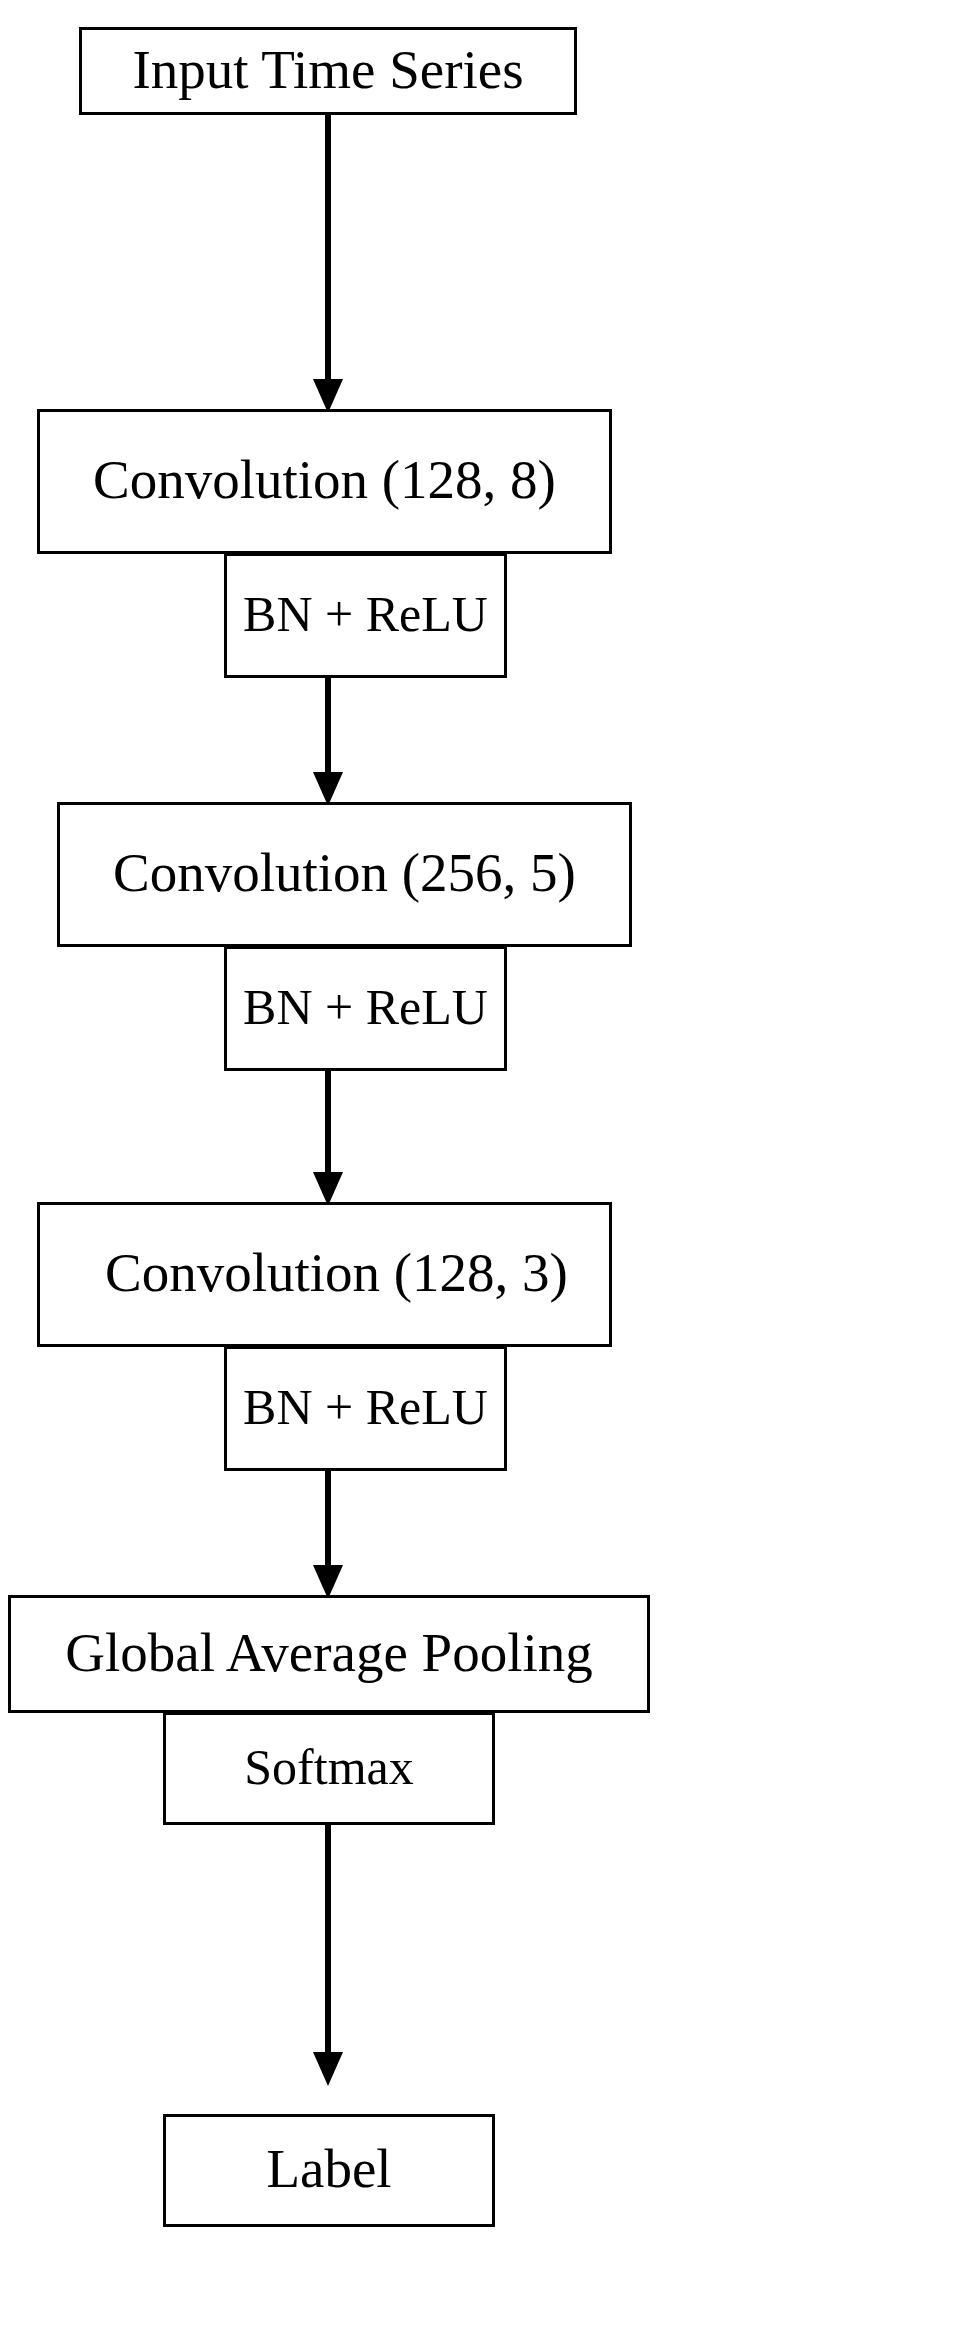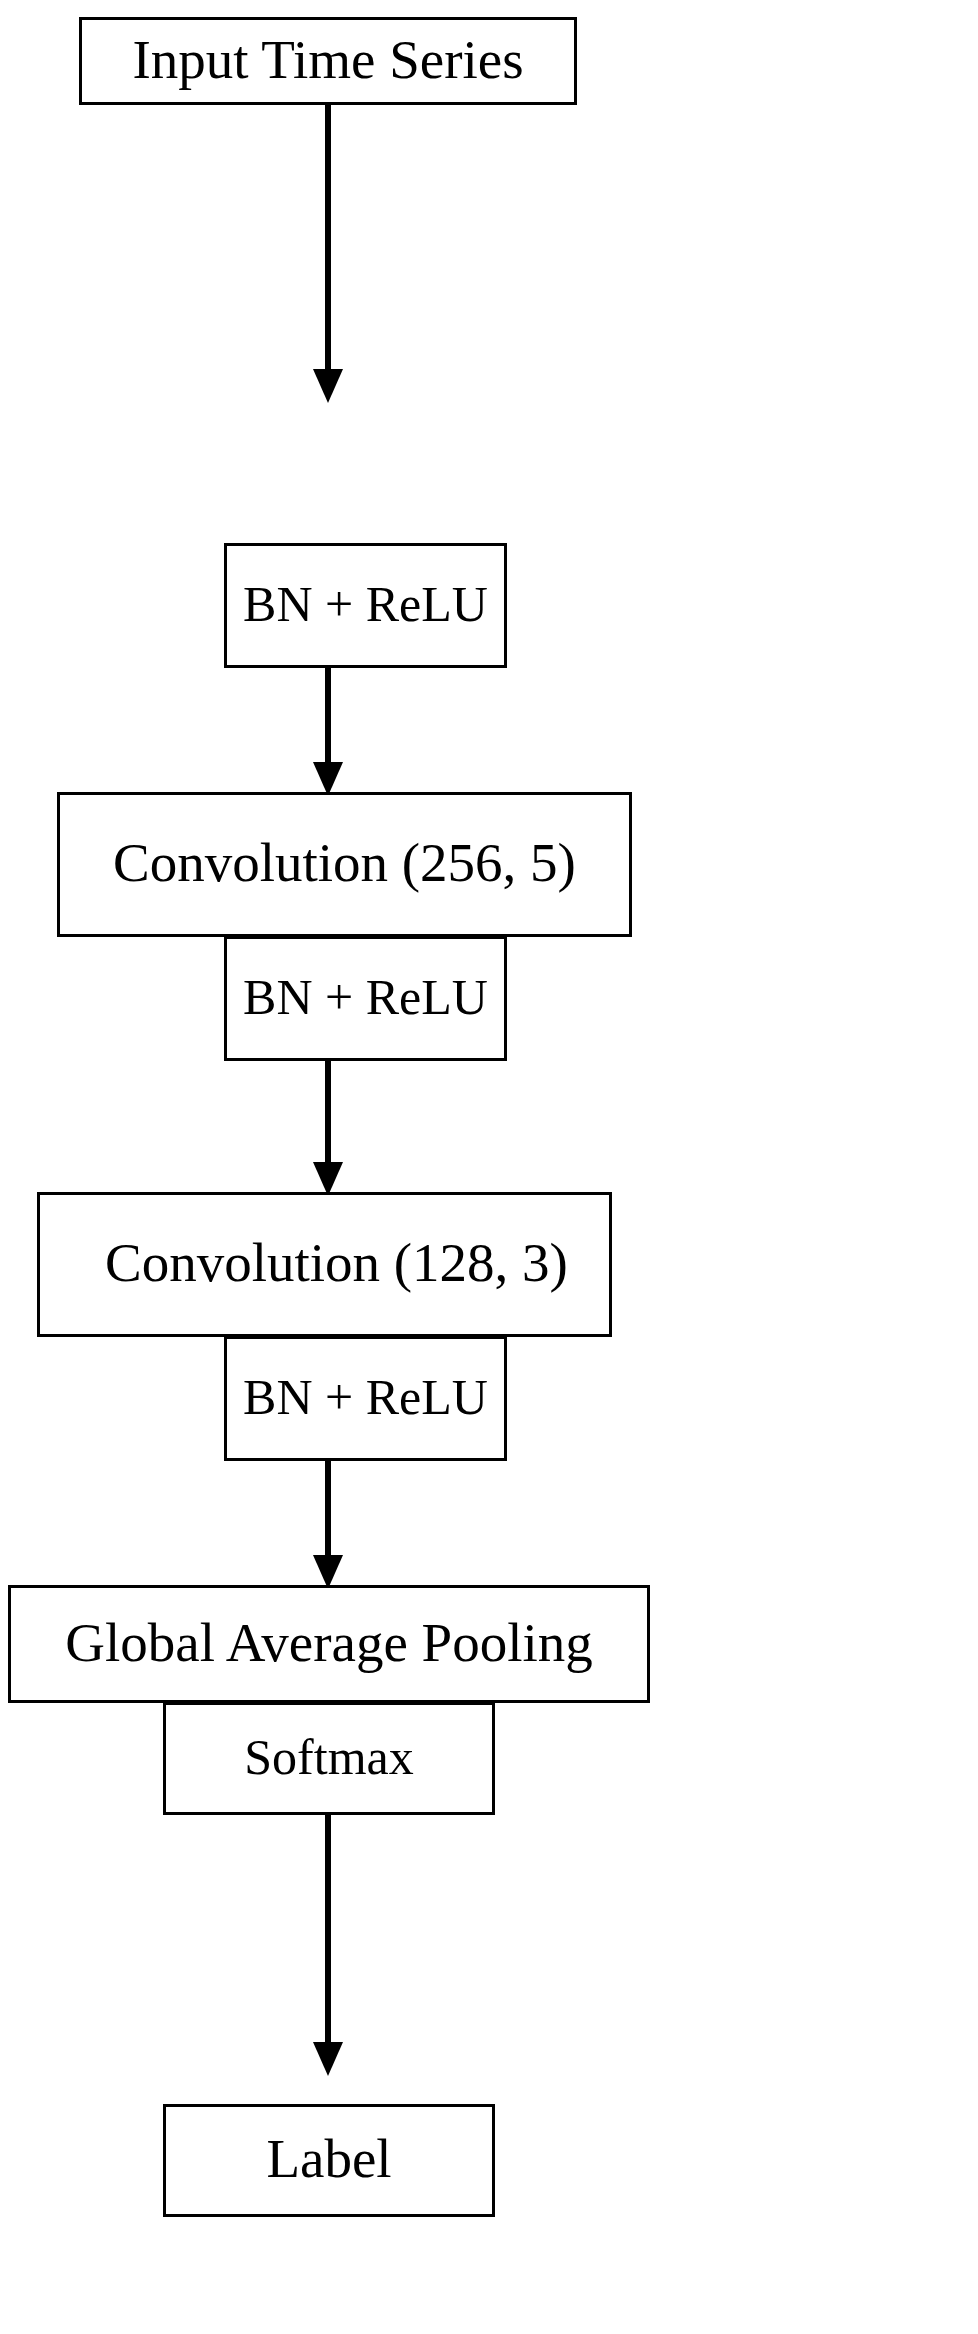--- a/index.html
+++ b/index.html
@@ -10,21 +10,21 @@
   body {
     width: 978px;
     height: 2334px;
     font-family: "Liberation Serif", "DejaVu Serif", serif;
     color: #000000;
     position: relative;
     overflow: hidden;
   }
   #diagram {
     position: absolute;
-    left: 0; top: 7px;
+    left: 0; top: 17px;
     width: 978px;
     height: 1810px;
   }
   .node {
     position: absolute;
     box-sizing: border-box;
     border: 3px solid #000000;
     background: #ffffff;
     display: flex;
     align-items: center;
@@ -86,20 +86,23 @@
 
   <div class="node" id="n-input">
     <span class="node-label">Input Time Series</span>
   </div>
 
   <div class="edge" id="e-input-conv1">
     <div class="shaft" style="height:266px;"></div>
     <div class="head" style="top:266px;"></div>
   </div>
 
+  <div class="node" id="n-conv1">
+    <span class="node-label">Convolution (128, 8)</span>
+  </div>
 
   <div class="node" id="n-bn1">
     <span class="node-label">BN + ReLU</span>
   </div>
 
   <div class="edge" id="e-bn1-conv2">
     <div class="shaft" style="height:96px;"></div>
     <div class="head" style="top:96px;"></div>
   </div>
 

